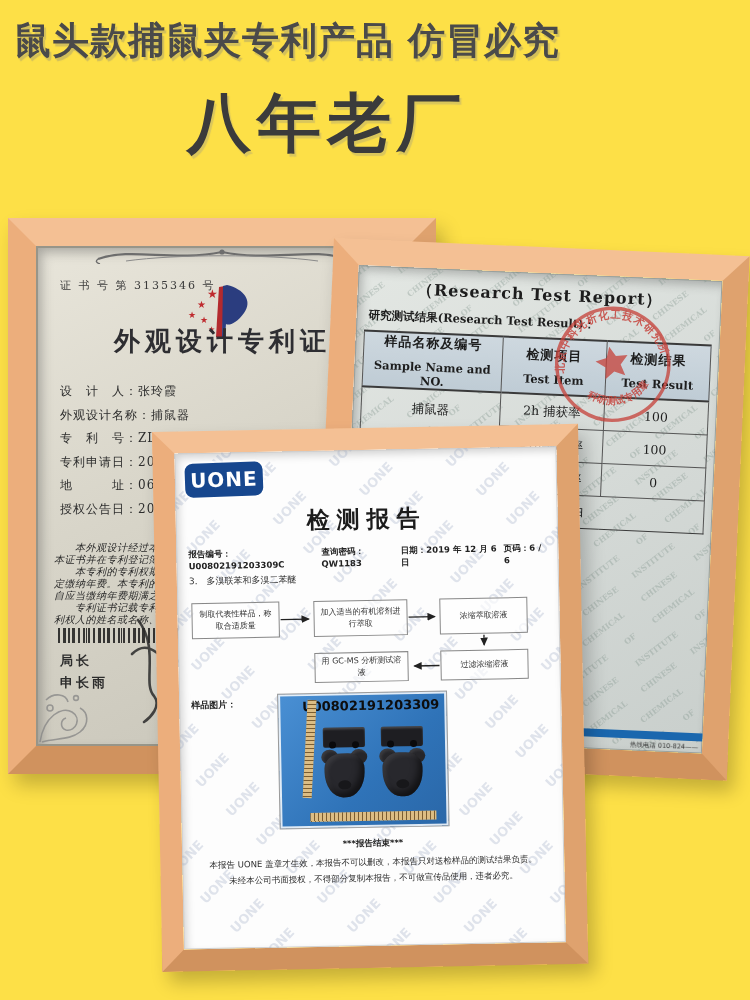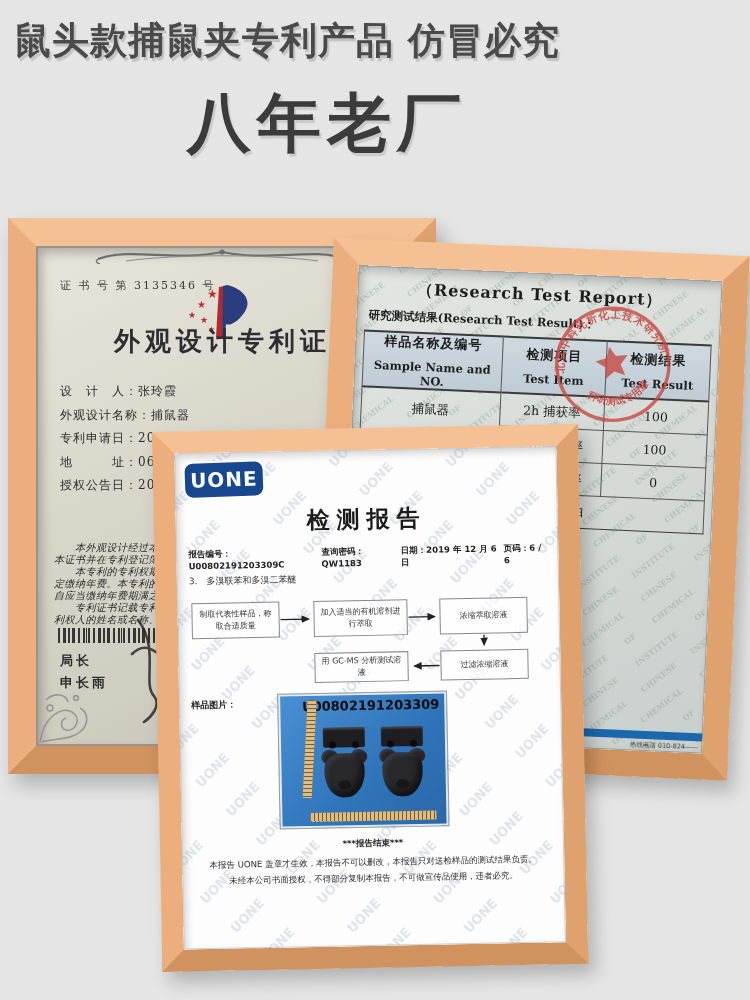--- a/index.html
+++ b/index.html
@@ -1,16 +1,16 @@
 <!DOCTYPE html>
 <html><head>
 <meta charset="utf-8">
 <style>
   html,body{margin:0;padding:0;background:#fff;}
-  .stage{position:relative;width:750px;height:1000px;overflow:hidden;background:#e5e5e5;
+  .stage{position:relative;width:750px;height:1000px;overflow:hidden;background:#fde047;
          font-family:"DejaVu Sans",sans-serif;}
 
   
   .head1{position:absolute;left:14px;top:16px;font-size:37px;font-weight:700;color:#4a4a4a;
          letter-spacing:1px;text-shadow:2px 3px 1px rgba(130,130,130,.35);white-space:nowrap;}
   .head2{position:absolute;left:0;top:80px;width:654px;text-align:center;font-size:64px;
          font-weight:700;color:#3b3b3b;letter-spacing:6px;text-shadow:2px 3px 1px rgba(140,140,140,.3);}
 
   
   .frame{position:absolute;box-sizing:border-box;border-style:solid;
@@ -155,20 +155,21 @@
         <text x="7" y="38" font-size="9" fill="#bf2b2f">★</text>
         <text x="19" y="43" font-size="9" fill="#bf2b2f">★</text>
         <text x="27" y="52" font-size="8" fill="#bf2b2f">★</text>
       </svg>
 
       <div class="cert-title">外观设计专利证书</div>
 
       <div class="cert-fields">
         <div>设　计　人：张玲霞</div>
         <div>外观设计名称：捕鼠器</div>
+        <div>专　利　号：ZL 2018</div>
         <div>专利申请日：2018 年</div>
         <div>地　　　址：062550</div>
         <div>授权公告日：2018 年</div>
       </div>
 
       <div class="cert-body">
         <div>　　本外观设计经过本局</div>
         <div>本证书并在专利登记簿上</div>
         <div>　　本专利的专利权期限</div>
         <div>定缴纳年费。本专利的年</div>

